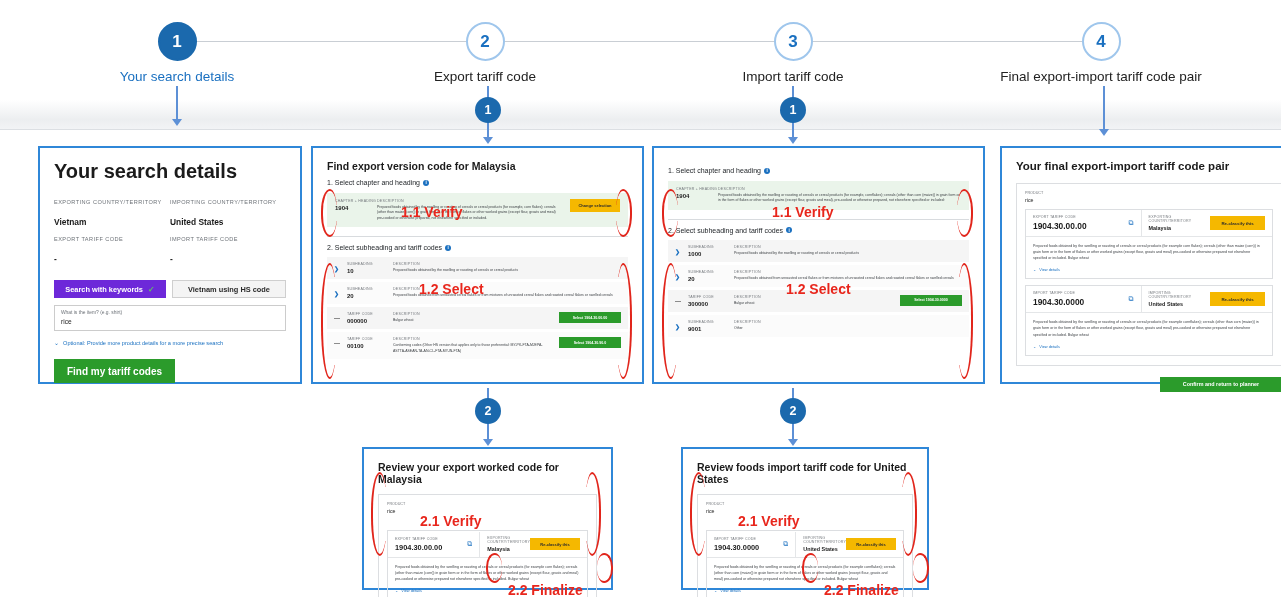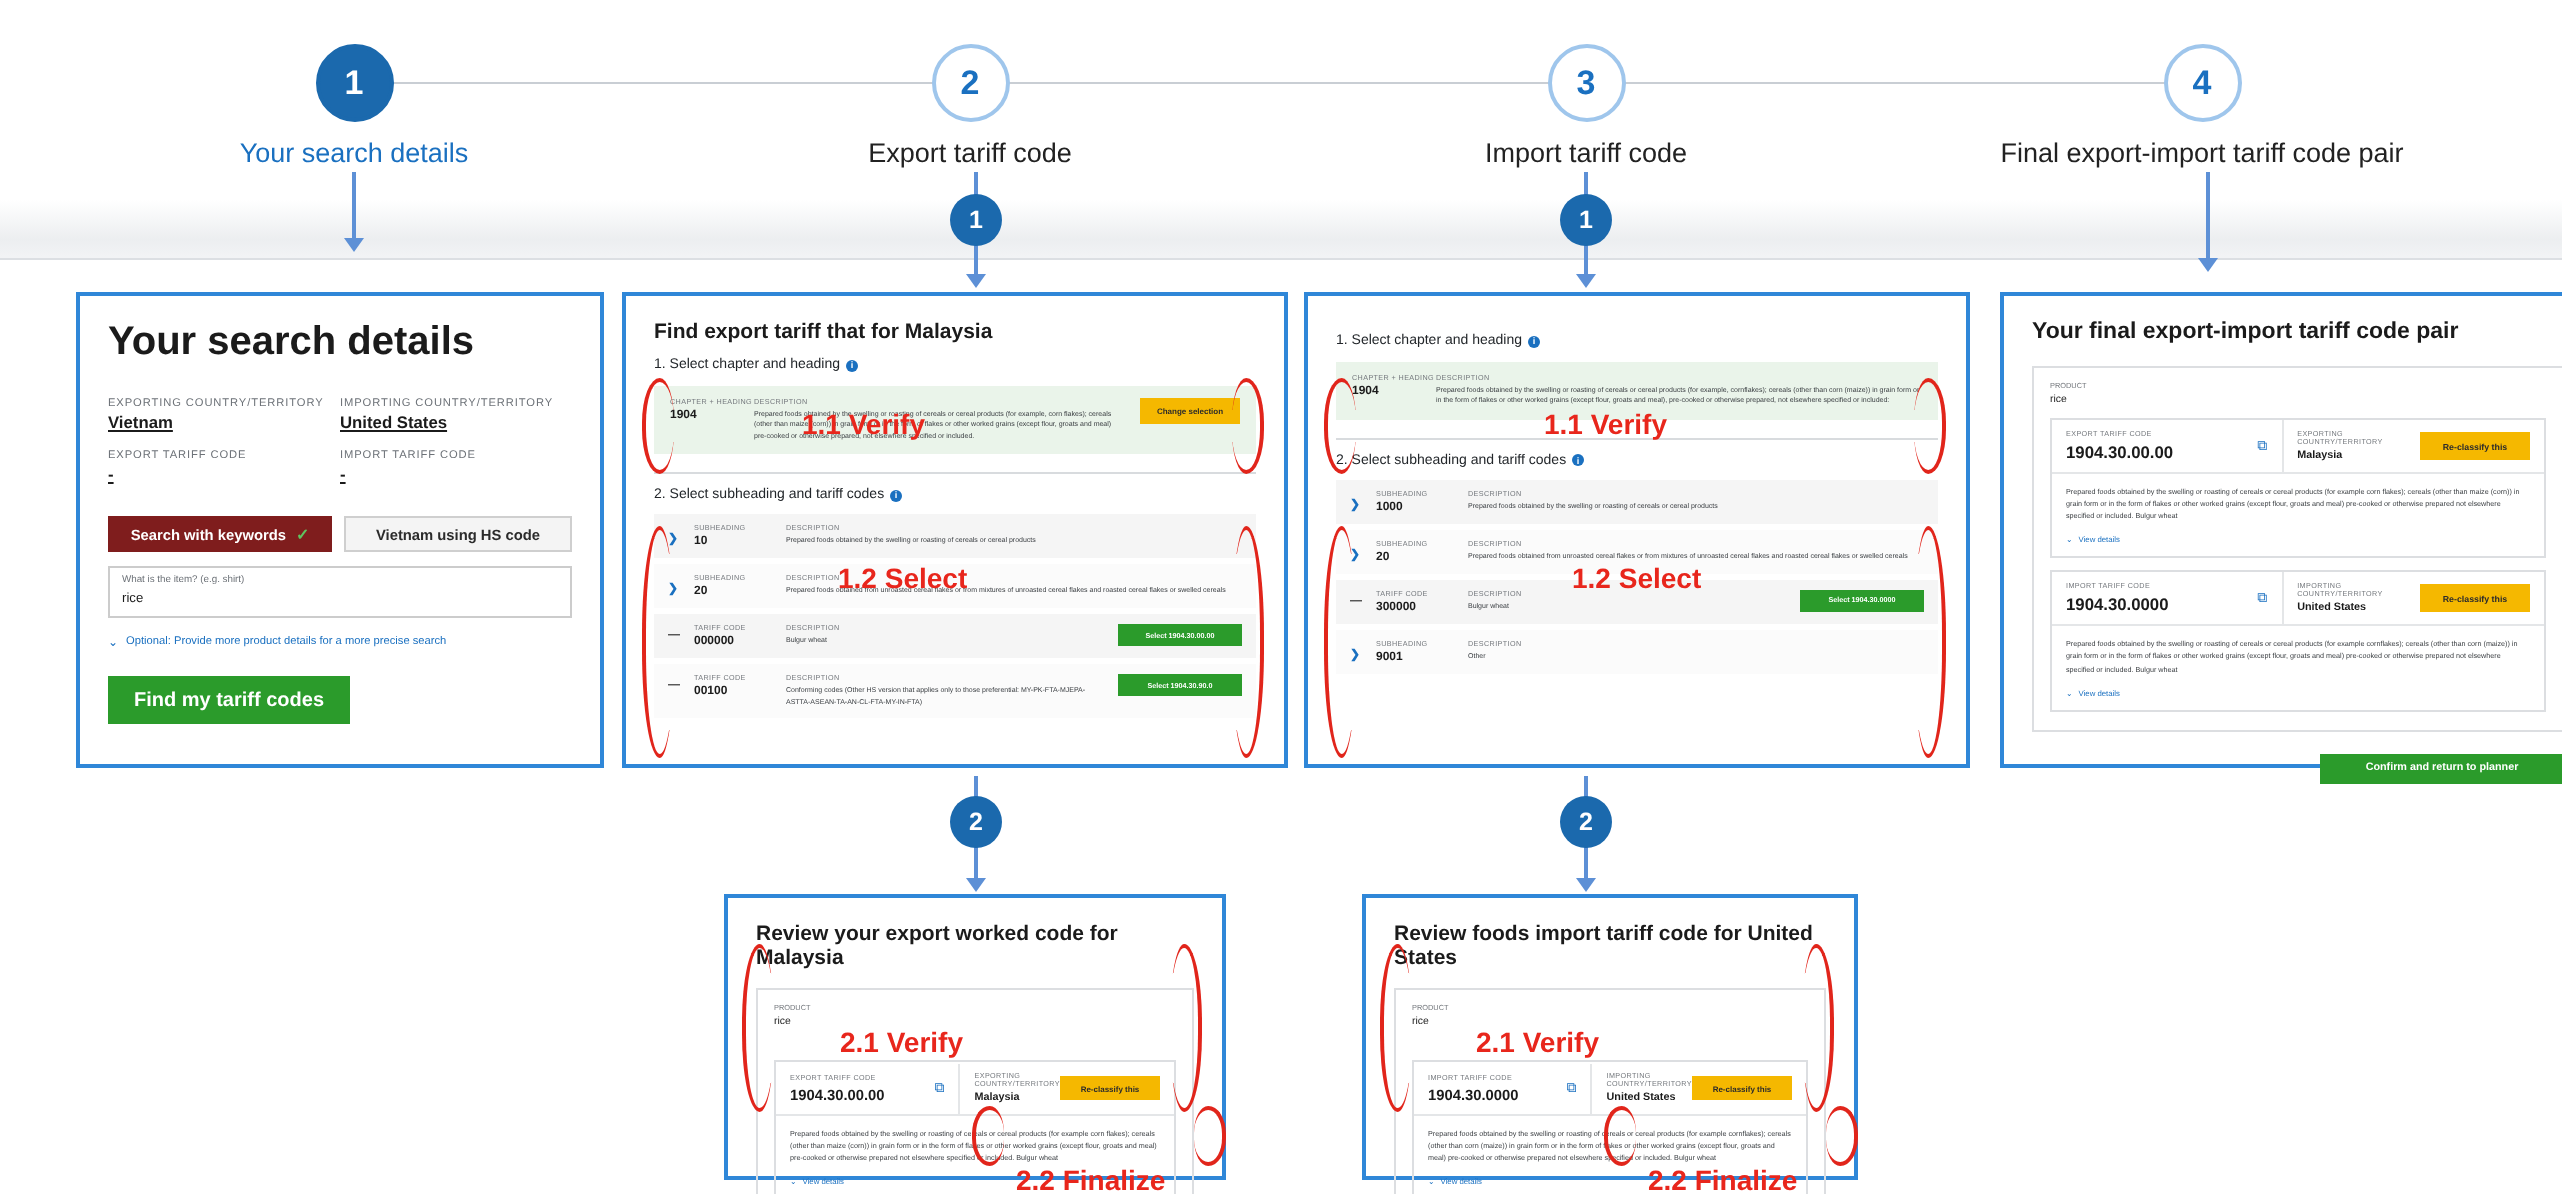--- a/index.html
+++ b/index.html
@@ -45,28 +45,28 @@
   
   .panel { position: absolute; background: #ffffff; border: 2px solid #2f87d8; }
   .panel-pad { padding: 12px 14px; }
   .panel-title { font-size: 20px; font-weight: bold; color: #1b1b1b; }
   .panel-title.sm { font-size: 10.5px; }
 
   
   .p1-grid { display: flex; margin-top: 16px; }
   .p1-col { width: 50%; }
   .kv-label { font-size: 5.6px; color: #6d7278; letter-spacing: .45px; text-transform: uppercase; }
-  .kv-val { font-size: 8.4px; font-weight: bold; color: #1b1b1b; margin-top: 1px; text-decoration: underline; }
+  .kv-val { font-size: 8.4px; font-weight: bold; color: #1b1b1b; margin-top: 12px; }
   .p1-row2 { margin-top: 9px; }
   .tabs { display: flex; gap: 6px; margin-top: 16px; }
   .tab {
     height: 18px; font-size: 7.4px; font-weight: bold; flex: 1;
     display: flex; align-items: center; justify-content: center; gap: 5px;
   }
-  .tab.sel { background: #7f1d1d; color: #ffffff; }
+  .tab.sel { background: #6d28d9; color: #ffffff; }
   .tab.unsel { background: #f4f4f4; color: #2b2b2b; border: 1px solid #cfcfcf; }
   .tick { color: #5fc45f; font-size: 8px; }
   .field { margin-top: 7px; border: 1px solid #cccccc; padding: 4px 6px 5px; }
   .field-lbl { font-size: 4.9px; color: #6d7278; }
   .field-val { font-size: 6.6px; color: #1b1b1b; margin-top: 3px; }
   .optlink { margin-top: 8px; font-size: 5.6px; color: #1a70c0; display: flex; gap: 4px; align-items: center; }
   .chev { font-size: 6px; }
   .btn-green {
     background: #2b9b2b; color: #ffffff; font-weight: bold;
     display: flex; align-items: center; justify-content: center;
@@ -226,21 +226,21 @@
         <span class="chev">⌄</span>
         <span>Optional: Provide more product details for a more precise search</span>
       </div>
 
       <div class="btn-green p1-cta">Find my tariff codes</div>
     </div>
   </div>
 
   <div class="panel" style="left:311px;top:146px;width:333px;height:238px;">
     <div class="panel-pad">
-      <div class="panel-title sm">Find export tariff that for Malaysia</div>
+      <div class="panel-title sm">Find export version code for Malaysia</div>
       <div class="sec-step">
         <span>1. Select chapter and heading</span>
         <span class="info-dot">i</span>
       </div>
 
       <div class="greenbox">
         <div class="gb-code">
           <div class="mini-lbl">Chapter + Heading</div>
           <div class="mini-code">1904</div>
         </div>

